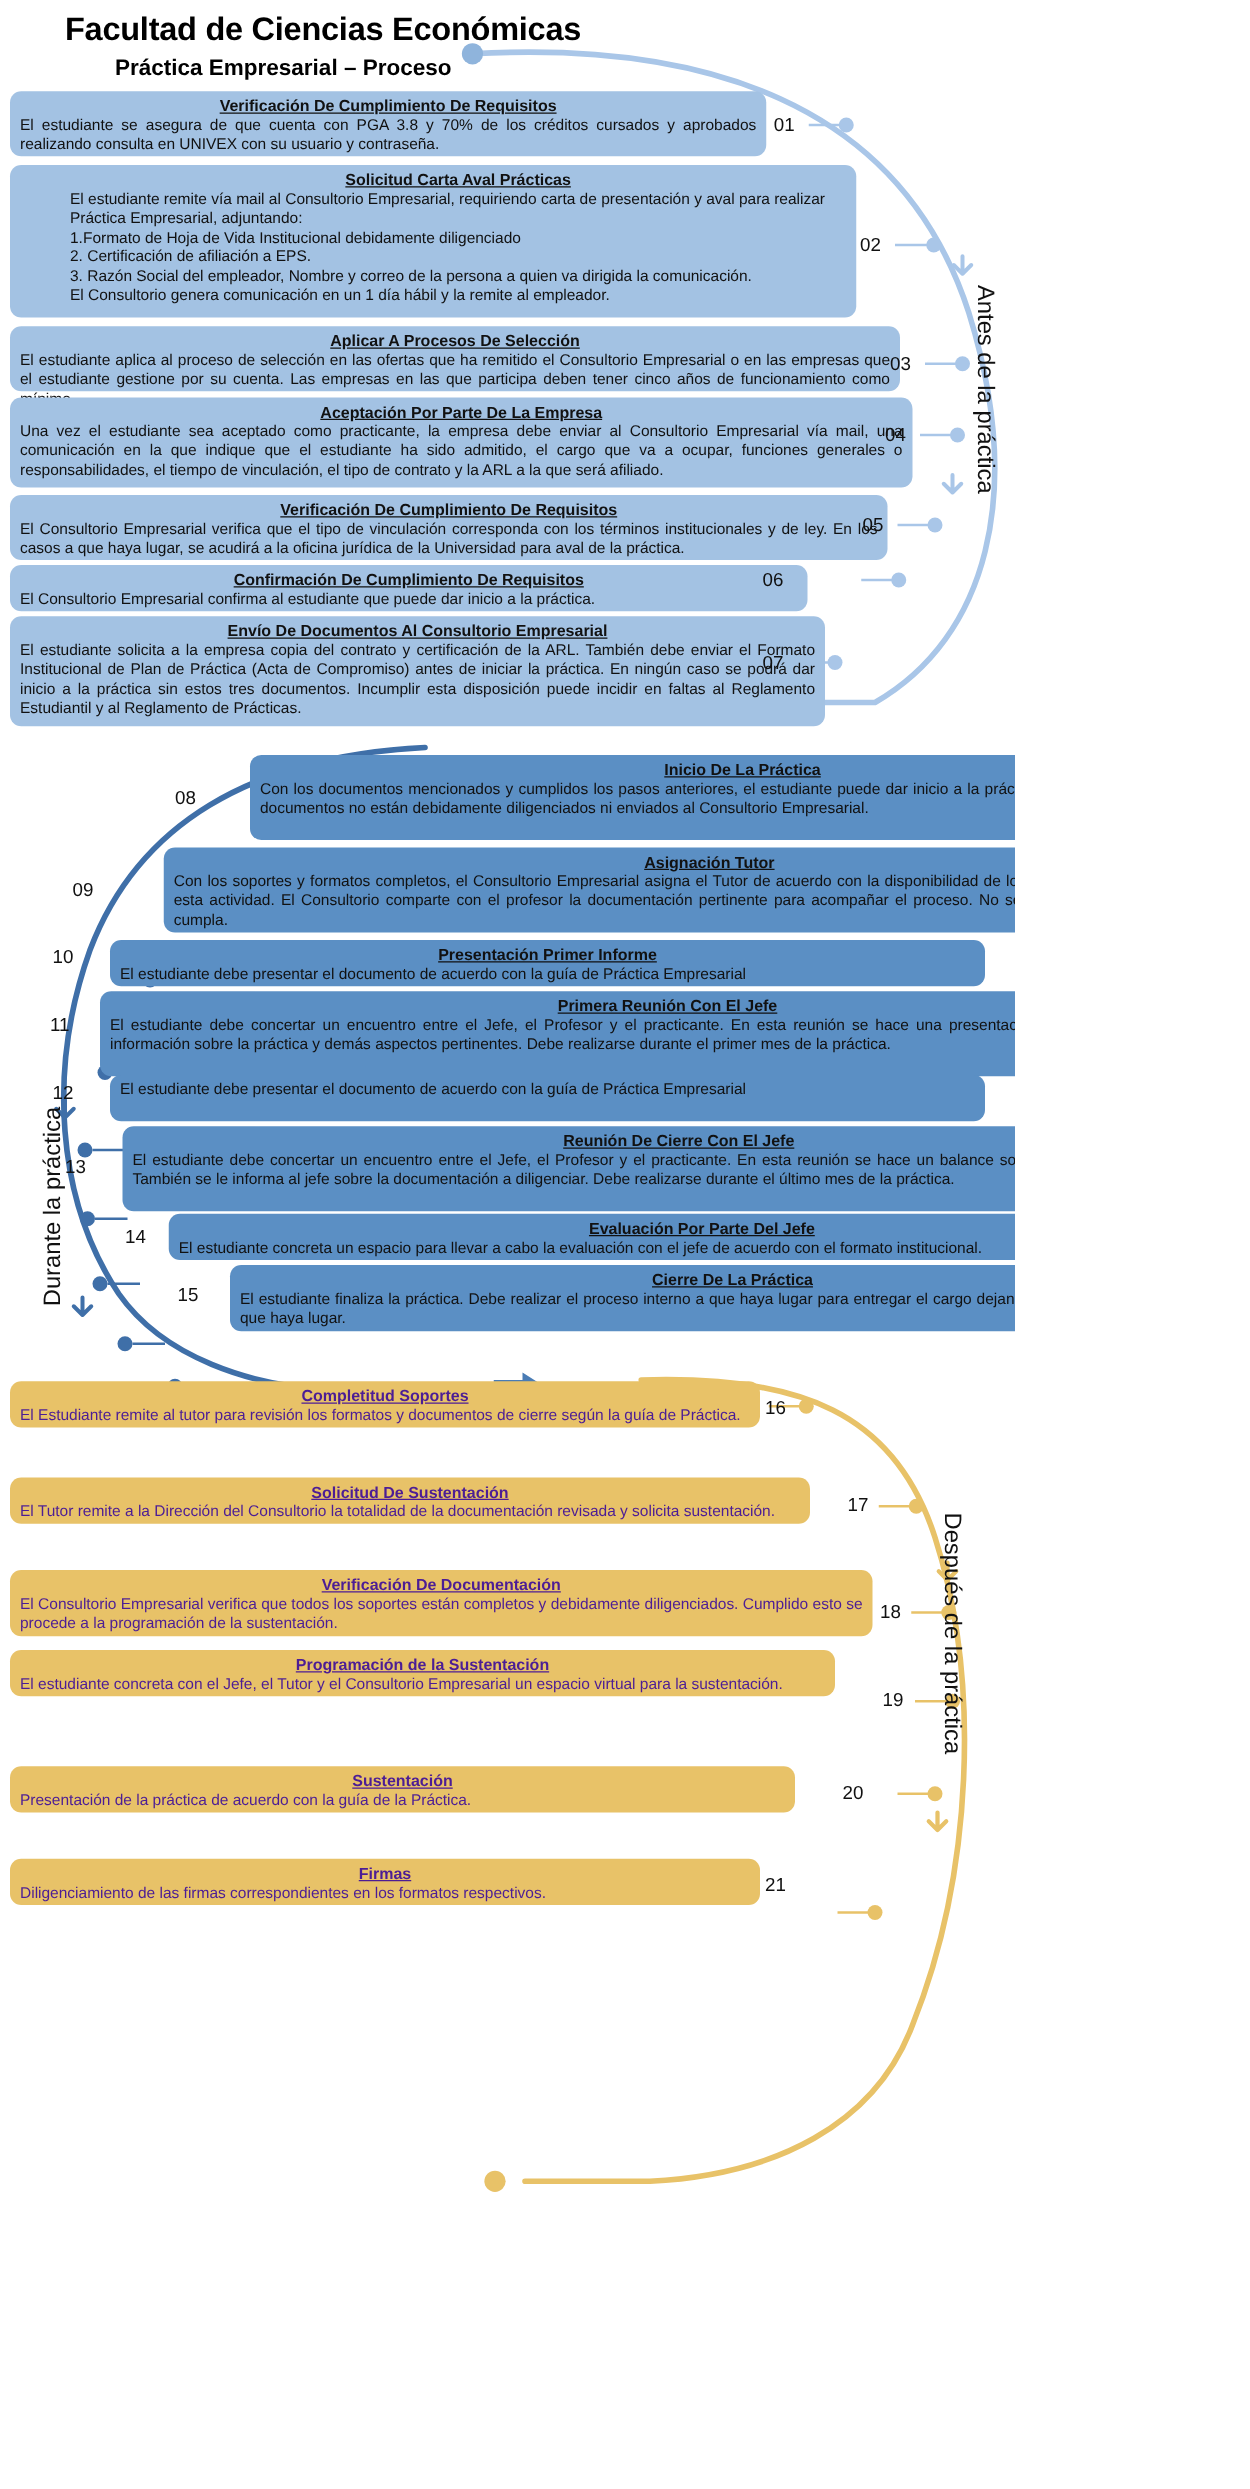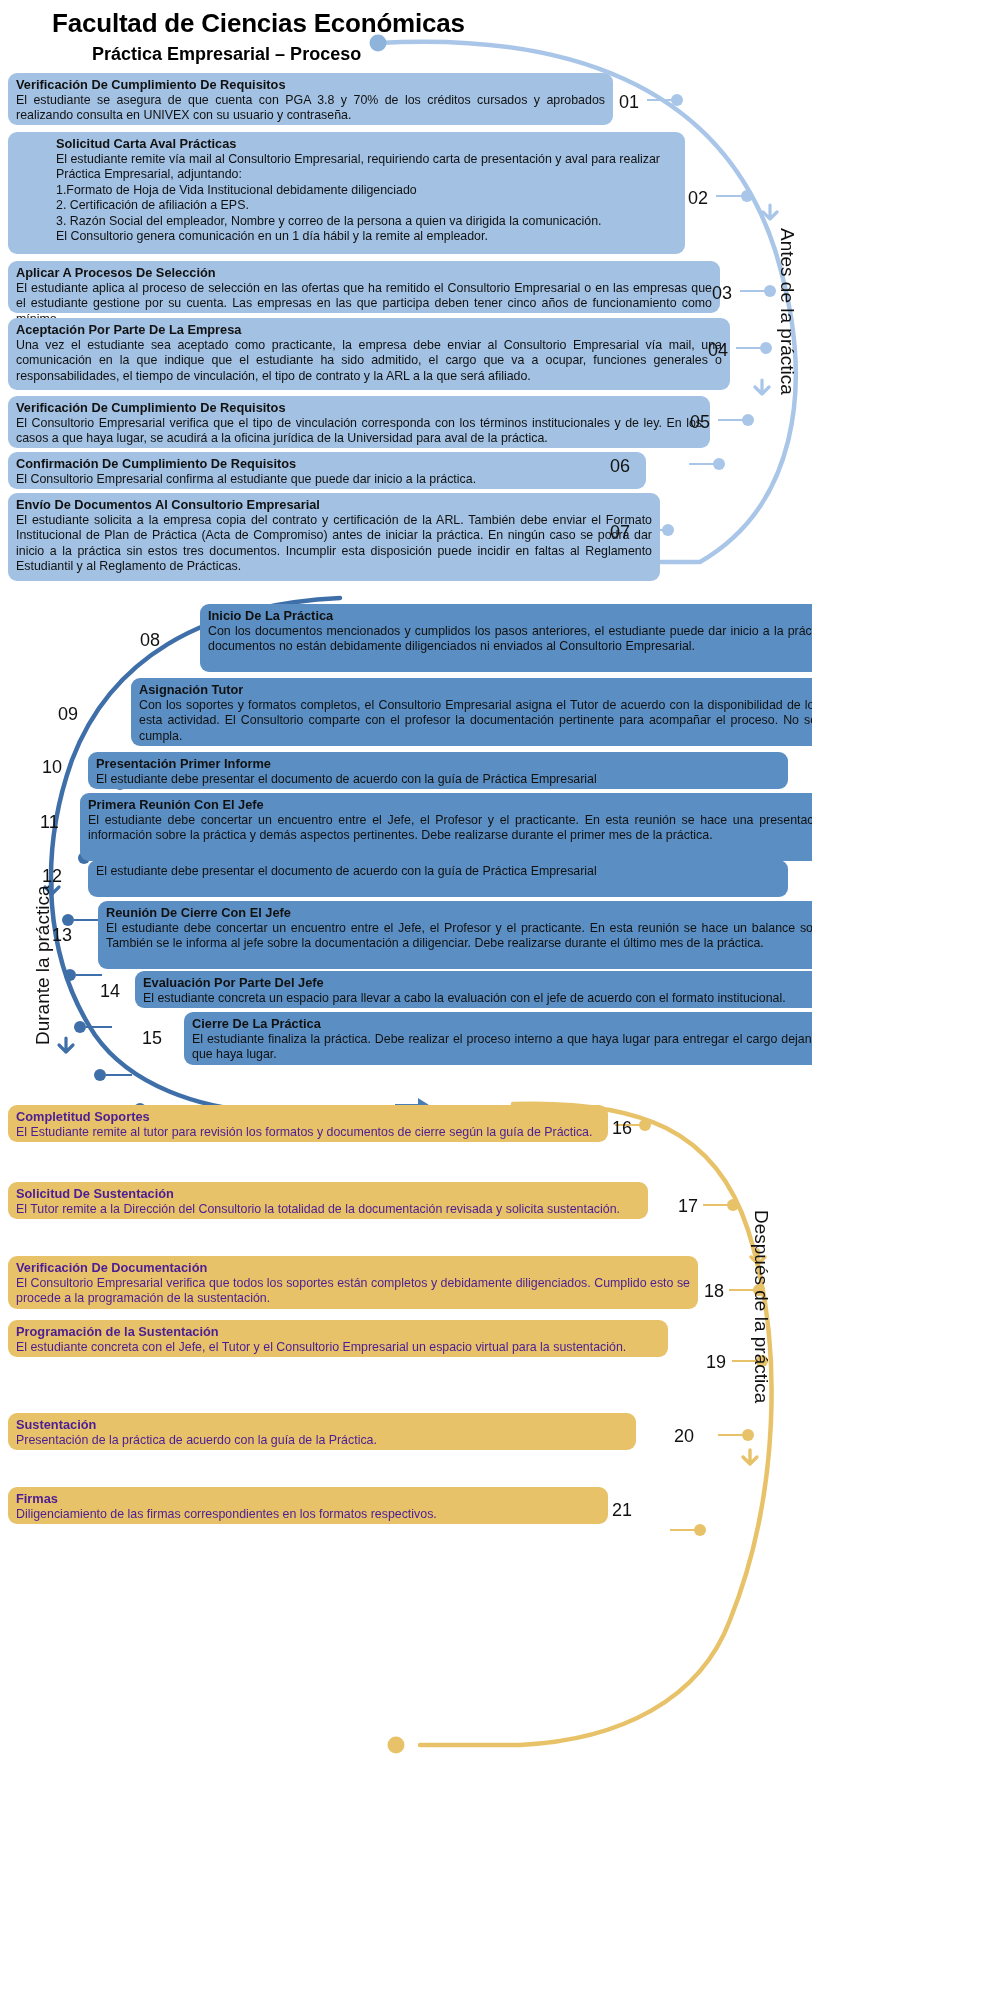--- a/index.html
+++ b/index.html
@@ -9,28 +9,28 @@
   
   .title-main{position:absolute;left:52px;top:8px;font-size:26px;font-weight:bold;letter-spacing:-0.2px;white-space:nowrap;}
   .title-sub{position:absolute;left:92px;top:44px;font-size:18px;font-weight:bold;white-space:nowrap;}
 
   
   #arcs{position:absolute;left:0;top:0;width:1000px;height:1991px;pointer-events:none;}
 
   
   .box{position:absolute;border-radius:9px;padding:4px 8px 5px 8px;box-sizing:border-box;
        font-size:12.4px;line-height:15.4px;text-align:justify;text-justify:inter-word;}
-  .box .bt{display:block;font-weight:bold;font-size:12.8px;line-height:16px;text-align:left;}
+  .box .bt{display:block;font-weight:bold;text-decoration:underline;font-size:12.8px;line-height:16px;text-align:center;}
   .box .bd{display:block;}
   .blue-light{background:#A3C2E3;color:#111;}
   .blue-mid{background:#5B8FC4;color:#111;}
   .gold{background:#E8C268;color:#4c1d95;}
 
   
-  .num{position:absolute;font-size:18px;color:#111;font-family:"Liberation Sans",sans-serif;}
+  .num{position:absolute;font-size:15px;color:#111;font-family:"Liberation Sans",sans-serif;}
 
   
   .phase{position:absolute;font-size:19px;font-weight:normal;color:#111;white-space:nowrap;}
 
   
 </style>
 </head>
 <body>
 
 <div id="page">

